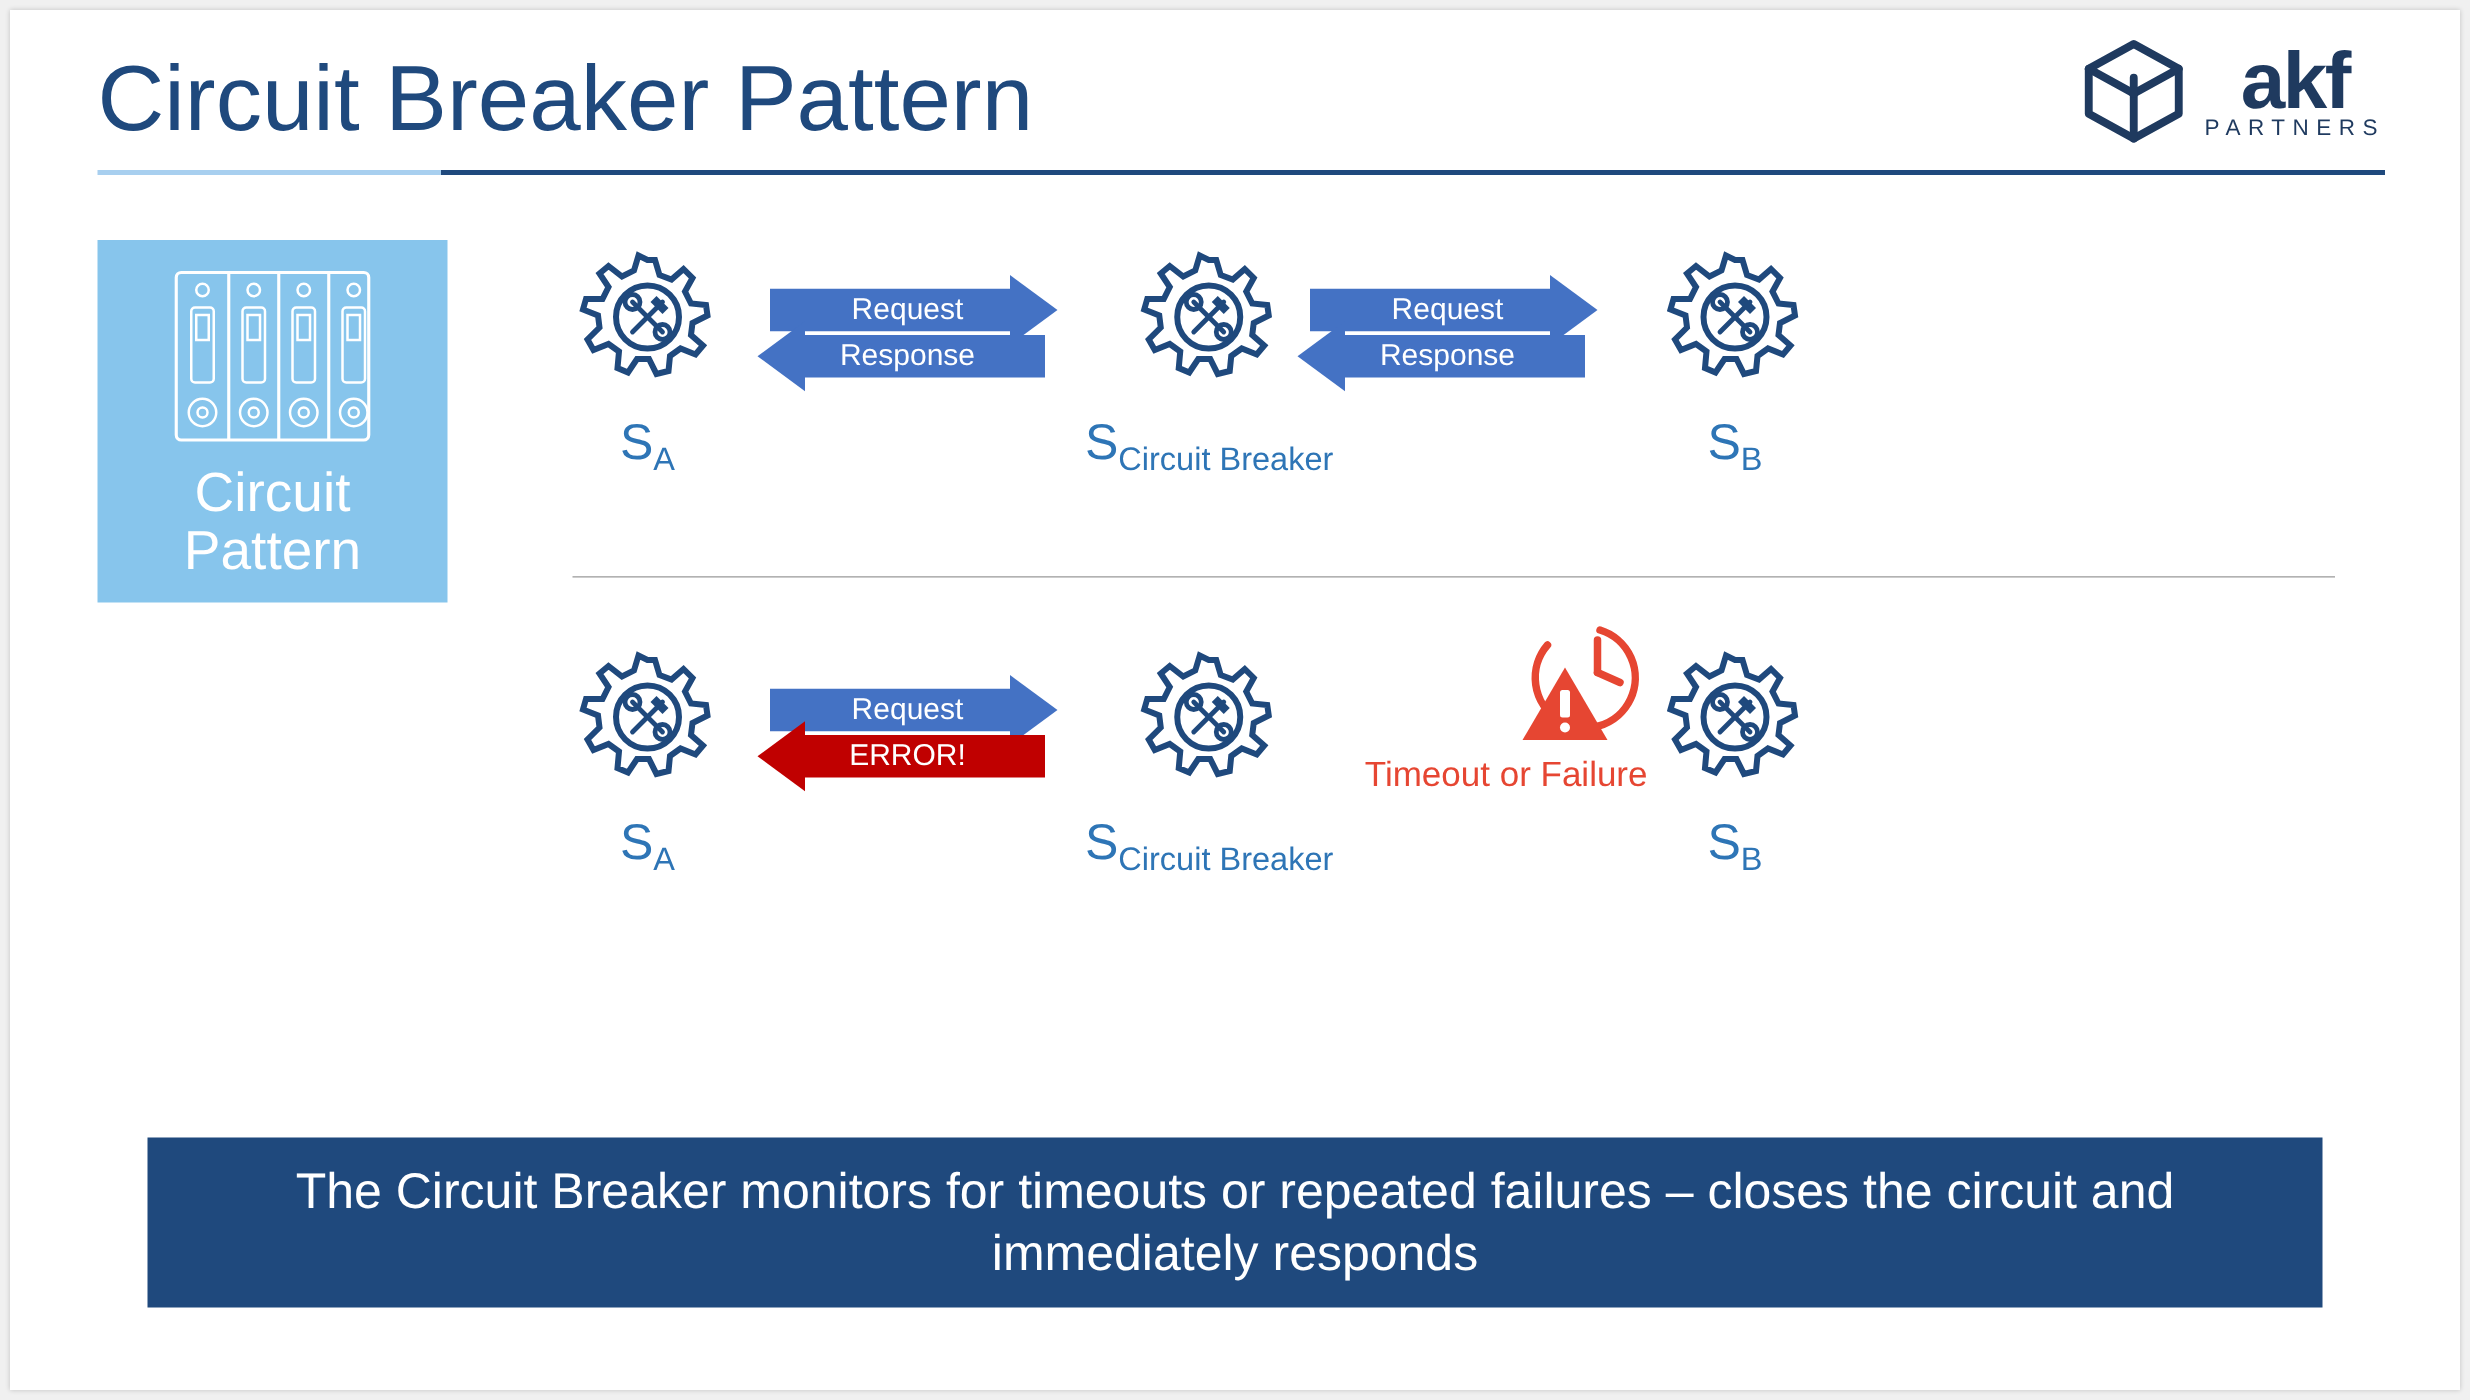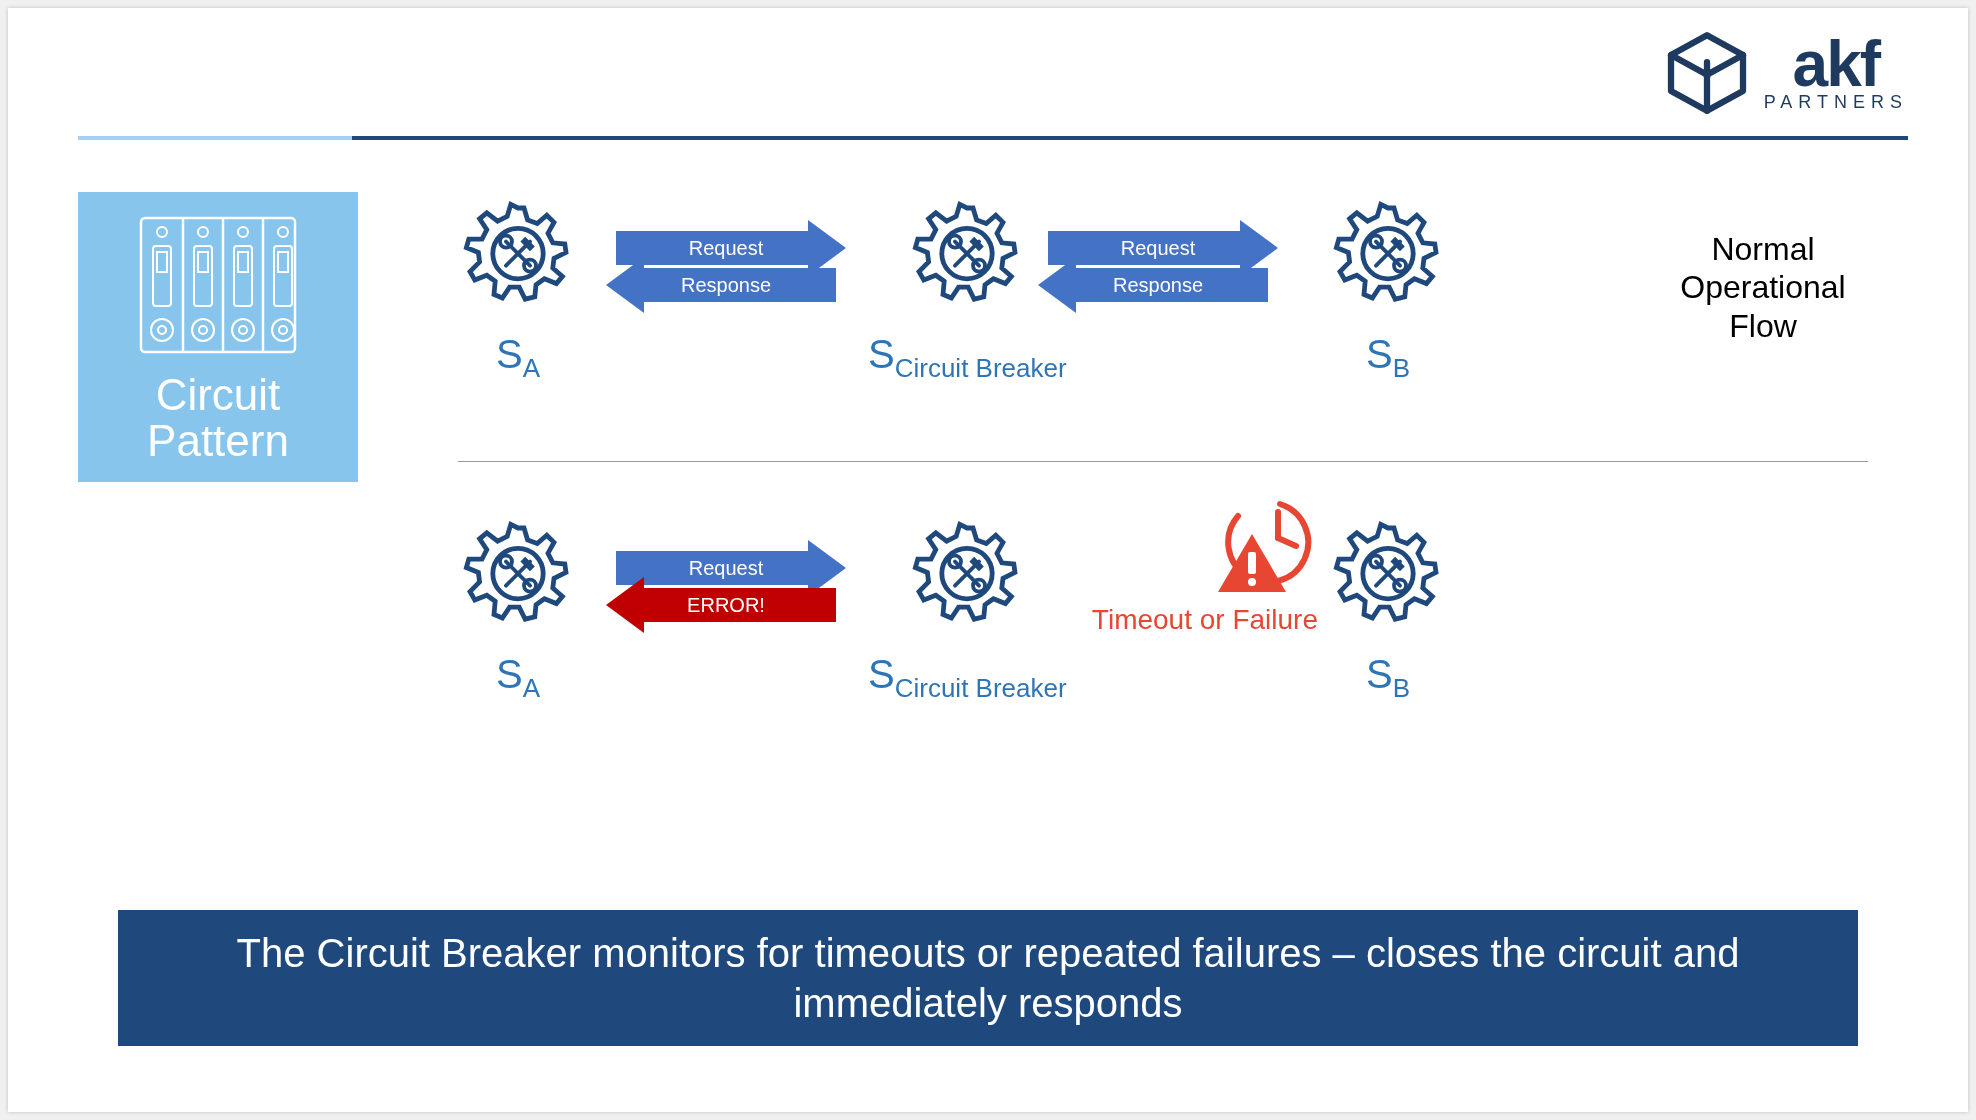--- a/index.html
+++ b/index.html
@@ -102,21 +102,21 @@
     width: 220px;
   }
   .arrow {
     position: relative;
     height: 34px;
     margin: 3px 0;
     display: flex;
     align-items: center;
     justify-content: center;
     color: #fff;
-    font-size: 20px;
+    font-size: 24px;
   }
   .arrow-body {
     position: absolute;
     top: 0; bottom: 0;
     background: #4472c4;
   }
   .arrow-right .arrow-body { left: 0; right: 28px; }
   .arrow-left .arrow-body { left: 28px; right: 0; }
   .arrow-head {
     position: absolute;
@@ -156,20 +156,21 @@
     text-align: center;
     padding: 18px 33px;
     line-height: 1.25;
   }
 </style>
 </head>
 <body>
 
 <div class="slide">
 
+  <div class="title">Circuit Breaker Pattern</div>
 
   <div class="logo">
     <svg width="90" height="90" viewBox="0 0 100 100">
       <g fill="none" stroke="#1f3a5f" stroke-width="7" stroke-linejoin="round" stroke-linecap="round">
         <polygon points="50,8 90,30 90,70 50,92 10,70 10,30"></polygon>
         <path d="M10,30 L50,52 L90,30"></path>
         <path d="M50,52 L50,92"></path>
         <circle cx="50" cy="52" r="4" fill="#1f3a5f" stroke="none"></circle>
         <path d="M50,52 L50,38"></path>
       </g>
@@ -261,23 +262,20 @@
           </div>
       </div>
 
       <div class="node" style="left:930px; top:10px;">
         <svg class="gear-svg" viewBox="0 0 100 100">
             <use href="#gear"></use>
           </svg>
         <div class="node-label"><span>S</span><sub>B</sub></div>
       </div>
 
-      <div class="row-caption" style="right:30px; top:44px; width:230px;">
-        <span>Normal</span><br><span>Operational</span><br><span>Flow</span>
-      </div>
     </div>
 
     <div class="divider"></div>
 
     <div class="row row2">
       <div class="node" style="left:60px; top:30px;">
         <svg class="gear-svg" viewBox="0 0 100 100">
             <use href="#gear"></use>
           </svg>
         <div class="node-label"><span>S</span><sub>A</sub></div>

